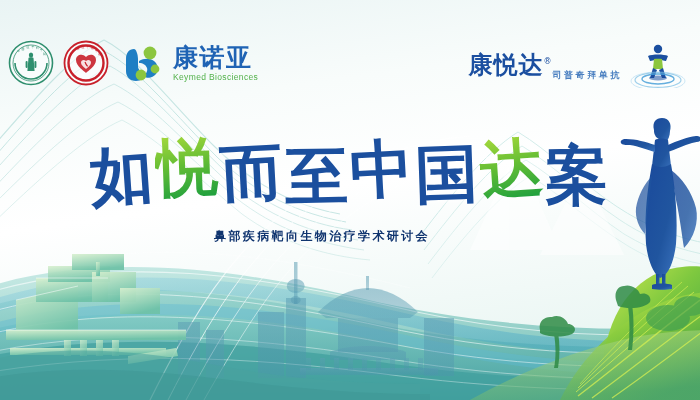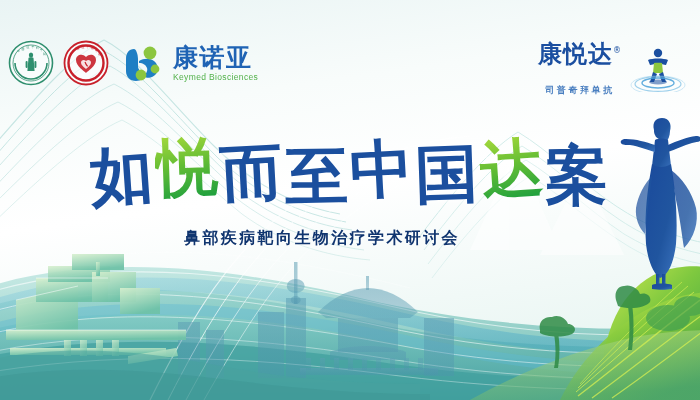--- a/index.html
+++ b/index.html
@@ -39,21 +39,21 @@
   .keymed-en{
     font-size:8.5px;color:#52b14a;font-weight:400;
     letter-spacing:.35px;margin-top:3px;
     font-family:"Liberation Sans",sans-serif;
   }
 
   .logo-right{
     position:absolute;right:14px;top:42px;
     display:flex;align-items:center;gap:8px;z-index:40;
   }
-  .kyd-txt{display:flex;flex-direction:column;align-items:center;line-height:1;justify-content:space-between;}
+  .kyd-txt{display:flex;align-items:center;line-height:1;justify-content:space-between;}
   .kyd-cn{
     font-size:24px;font-weight:700;color:#1b4fa0;letter-spacing:1px;
     font-family:"DejaVu Sans","Liberation Sans",sans-serif;position:relative;
   }
   .kyd-reg{font-size:8px;vertical-align:super;font-weight:400;}
   .kyd-sub{
     font-size:9px;color:#4a7fc0;letter-spacing:2.6px;margin-top:20px;font-weight:700;
     font-family:"DejaVu Sans","Liberation Sans",sans-serif;
   }
   .kyd-mark{width:56px;height:46px;flex:0 0 auto;}
@@ -87,21 +87,21 @@
   .c4{transform:rotate(-1deg) translateY(5px);}
   .c5{transform:rotate(-3deg) translateY(-2px);}
   .c6{transform:rotate(-2deg) translateY(3px);}
   .c7{transform:rotate(-4deg) translateY(-3px);}
   .c8{transform:rotate(-1deg) translateY(4px);}
 
   .subtitle{
     position:absolute;left:0;top:228px;width:644px;
     text-align:center;z-index:35;
     font-family:"DejaVu Sans","Liberation Sans",sans-serif;
-    font-size:16px;font-weight:700;color:#10356f;
+    font-size:12px;font-weight:700;color:#10356f;
     letter-spacing:2.4px;
     text-shadow:0 1px 3px rgba(255,255,255,.9);
   }
 </style>
 </head>
 <body>
 
 <div id="banner">
 
   <div class="layer">

